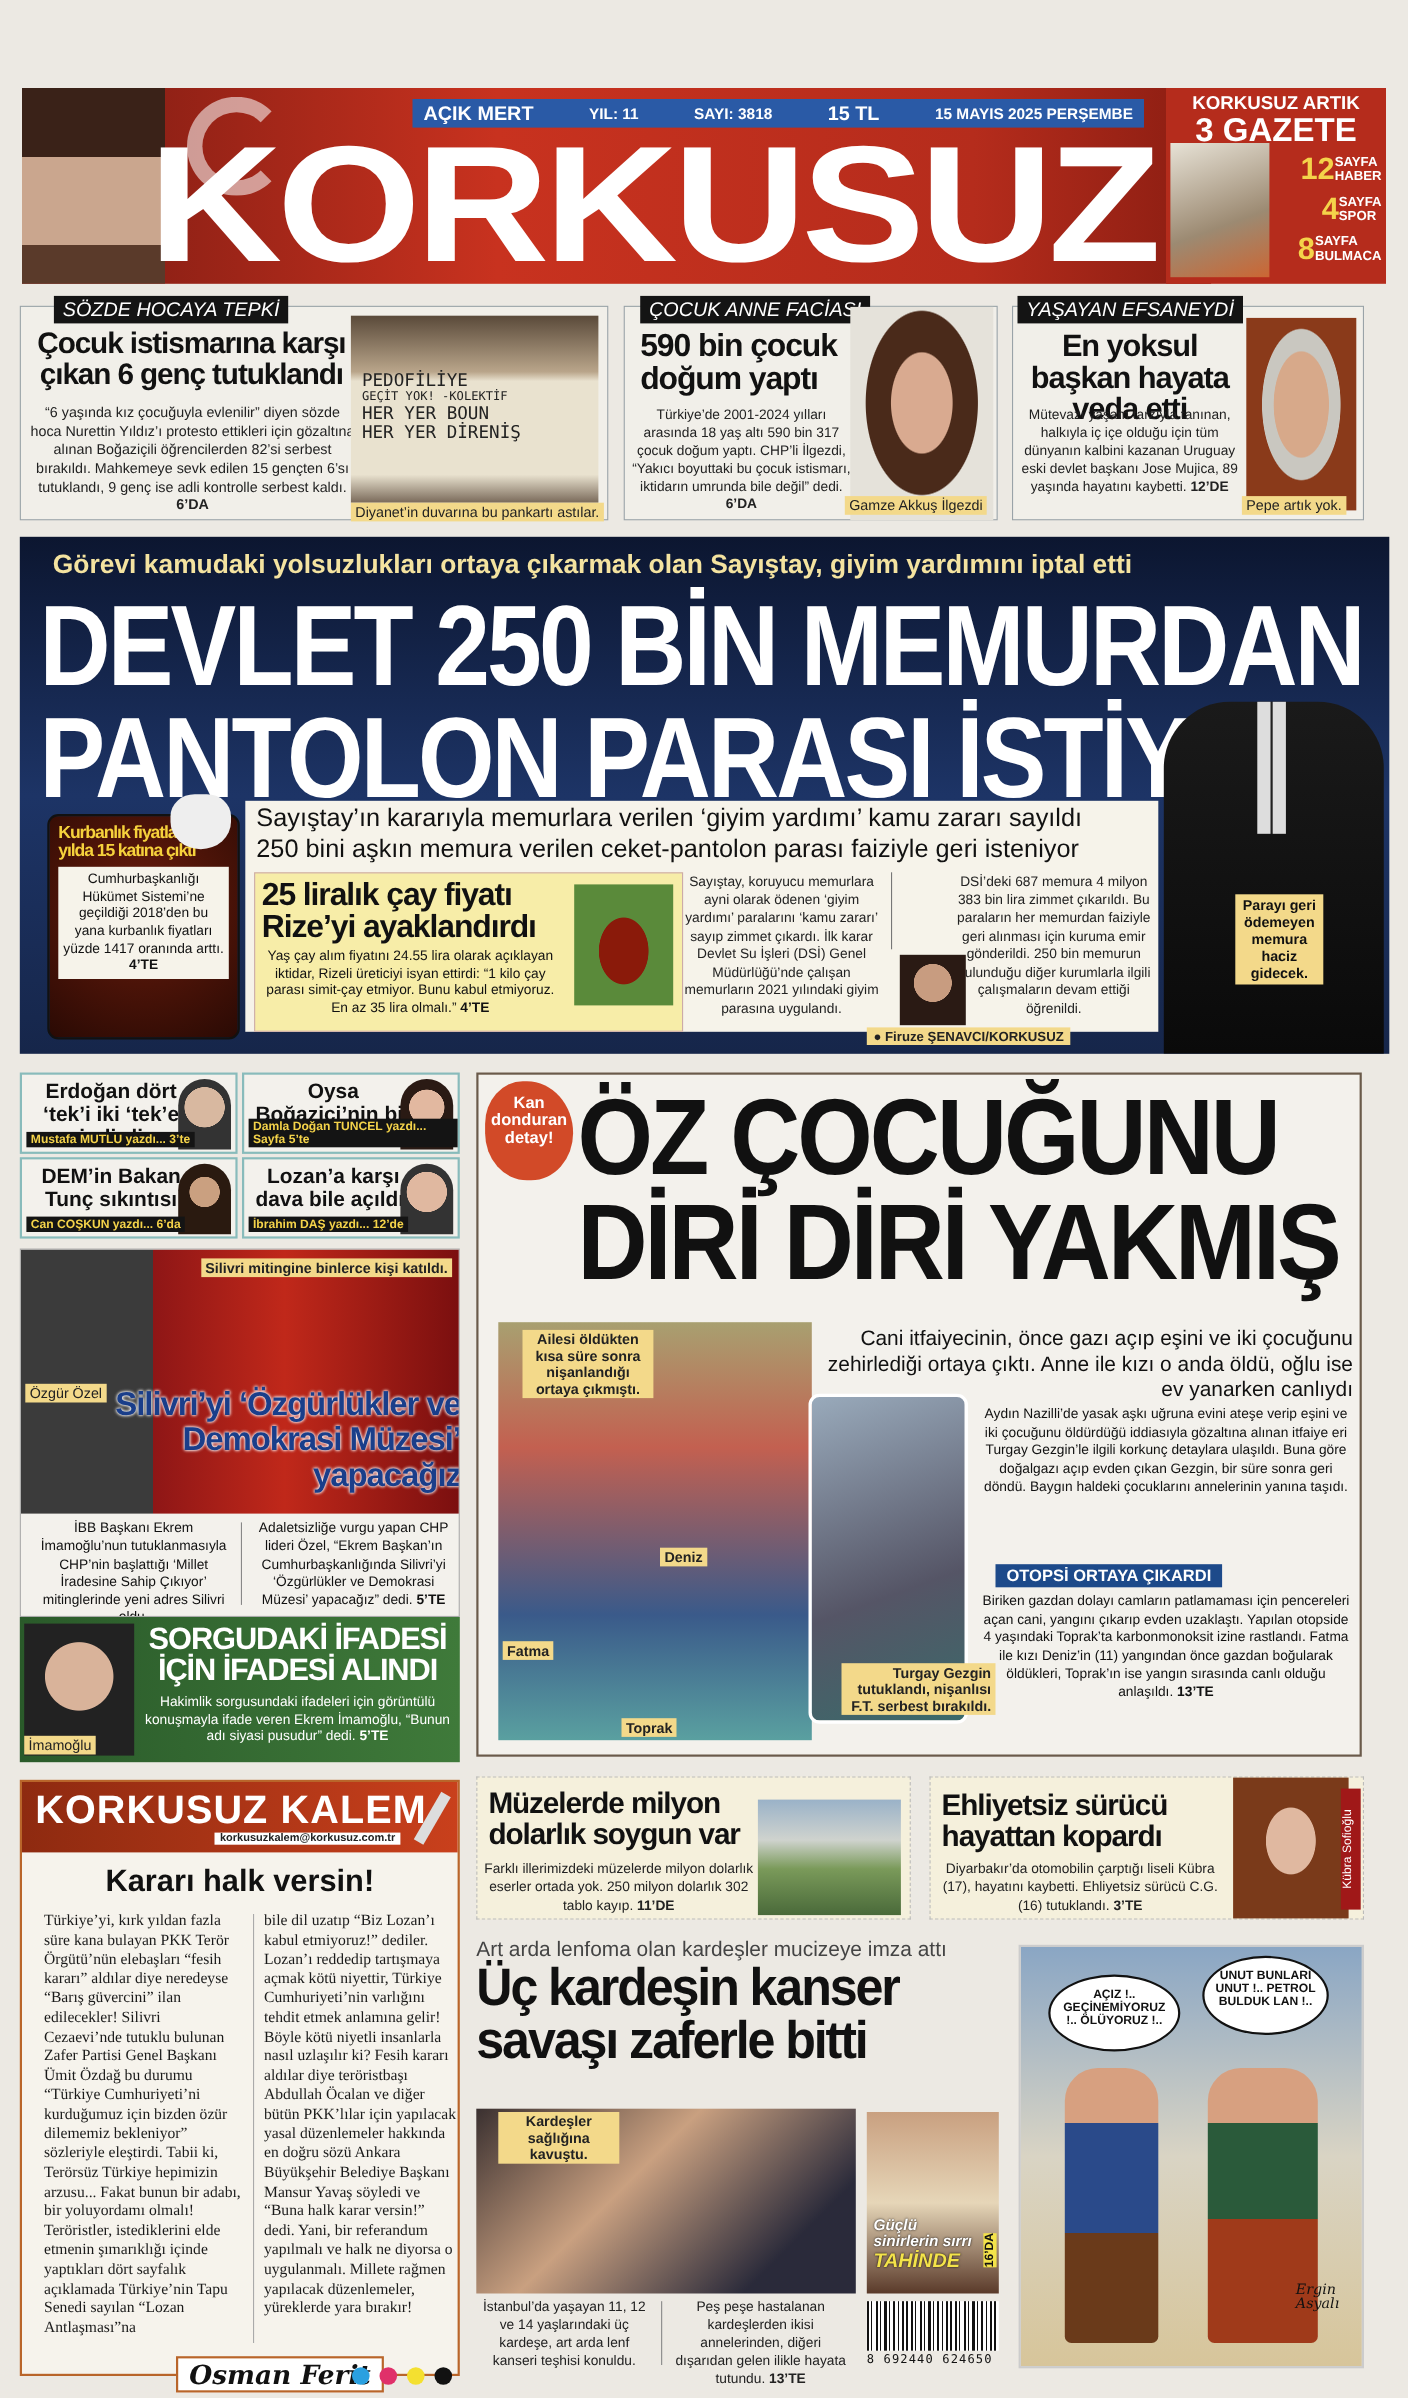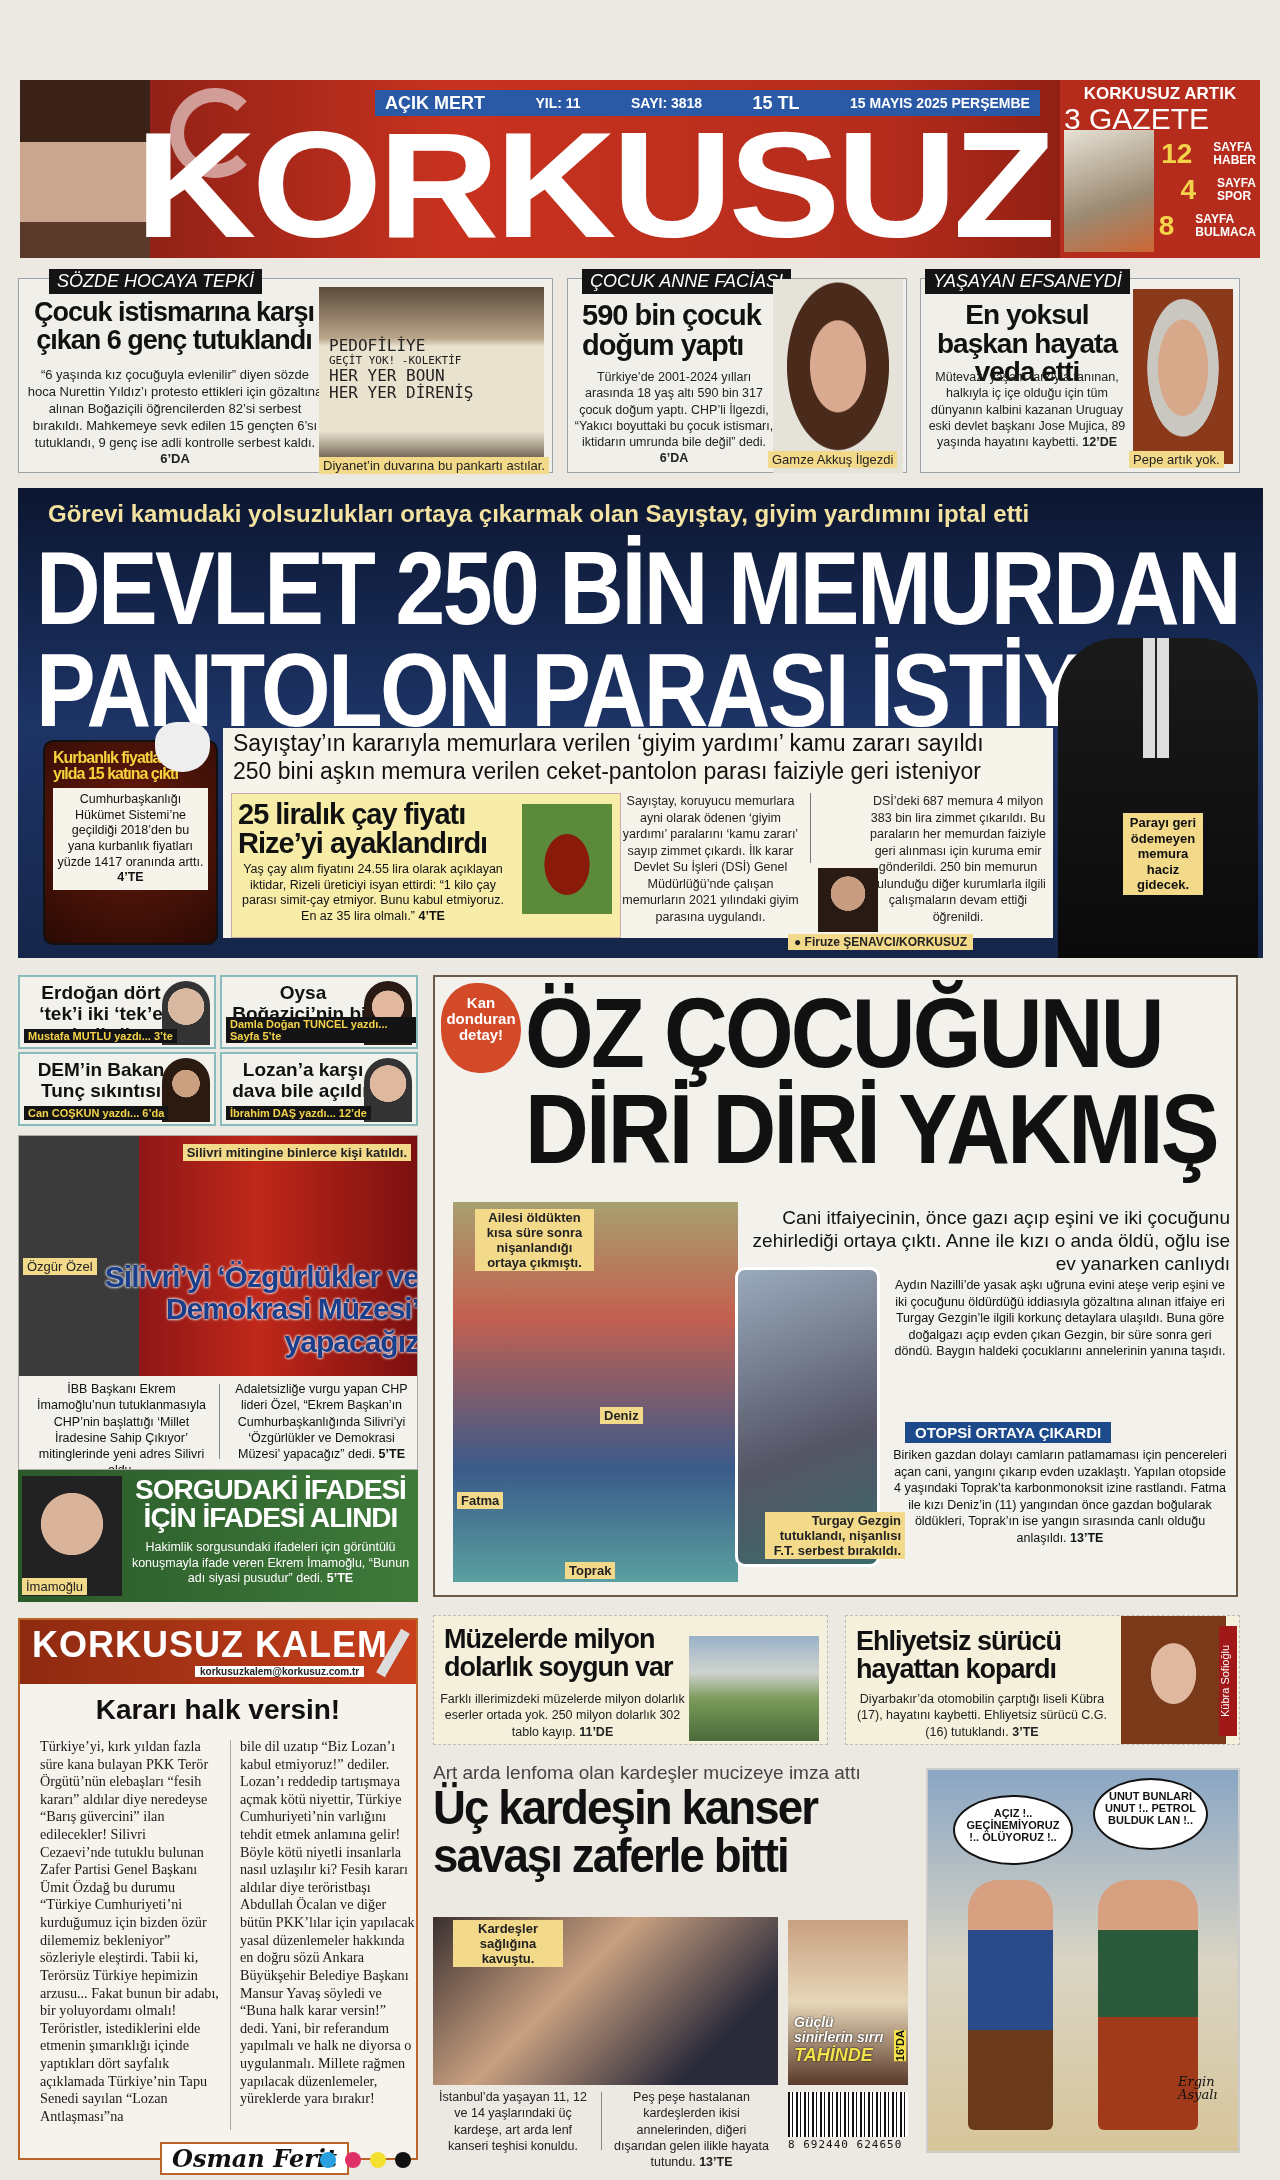--- a/index.html
+++ b/index.html
@@ -12,23 +12,23 @@
 .cap{background:#f3d98a;color:#222;font-size:13px;padding:1px 4px;display:inline-block}
 
 #mast{left:20px;top:80px;width:1081px;height:178px;background:linear-gradient(90deg,#7a1a12,#c8321f 40%,#b52c1c 80%,#8a1d12);overflow:hidden}
 #mast .portrait{left:0;top:0;width:130px;height:178px;background:linear-gradient(180deg,#3a2218 0 35%,#caa68e 35% 80%,#5a3a2a 80%)}
 #mast .infobar{left:355px;top:10px;width:665px;height:26px;background:#2a5aa6;color:#fff;font-weight:bold;font-size:14px;display:flex;align-items:center;justify-content:space-between;padding:0 10px}
 #mast .infobar .name{font-size:18px}
 #mast .infobar .price{font-size:18px}
 #mast .logo{left:115px;top:30px;font-size:150px;color:#fff;font-weight:bold;letter-spacing:-4px;transform:scaleX(1.12);transform-origin:left top;line-height:1}
 #promo{left:1060px;top:80px;width:200px;height:178px;background:#b52c1c;color:#fff;padding:4px}
 #promo .t1{font-weight:bold;font-size:17px;text-align:center}
-#promo .t2{font-weight:normal;font-size:30px;text-align:left;line-height:1}
+#promo .t2{font-weight:bold;font-size:30px;text-align:center;line-height:1}
 #promo .row{display:flex;align-items:center;justify-content:flex-end;margin-top:4px}
-#promo .num{font-size:28px;font-weight:bold;color:#f4d34a;margin-right:21px}
+#promo .num{font-size:28px;font-weight:bold;color:#f4d34a;margin-right:0}
 #promo .lbl{font-size:12px;font-weight:bold;line-height:1.05}
 #promo .thumb{position:absolute;left:4px;top:50px;width:90px;height:122px;background:linear-gradient(160deg,#e7e2d6,#9c8a72 60%,#c63)}
 
 .stripbox{top:278px;height:195px}
 
 #lead{left:18px;top:488px;width:1245px;height:470px;background:linear-gradient(180deg,#0c1630,#1d3466 50%,#16264a);overflow:hidden}
 #lead .deck{left:30px;top:12px;color:#f4e3a0;font-weight:bold;font-size:24px;white-space:nowrap}
 #lead .h1{left:18px;top:48px;color:#fff;font-size:104px;font-weight:bold;letter-spacing:-3px;transform:scaleX(.86);transform-origin:left top;line-height:1;white-space:nowrap}
 #lead .h2{left:18px;top:150px;color:#fff;font-size:104px;font-weight:bold;letter-spacing:-3px;transform:scaleX(.86);transform-origin:left top;line-height:1;white-space:nowrap}
 #lead .suit{left:1040px;top:150px;width:200px;height:320px;background:linear-gradient(180deg,#1a1a1a,#0a0a0a);border-radius:60px 60px 0 0}

